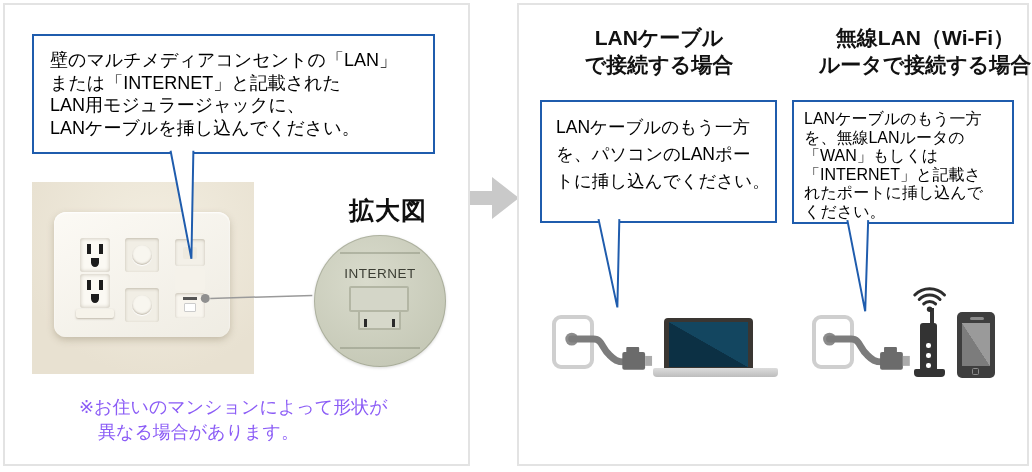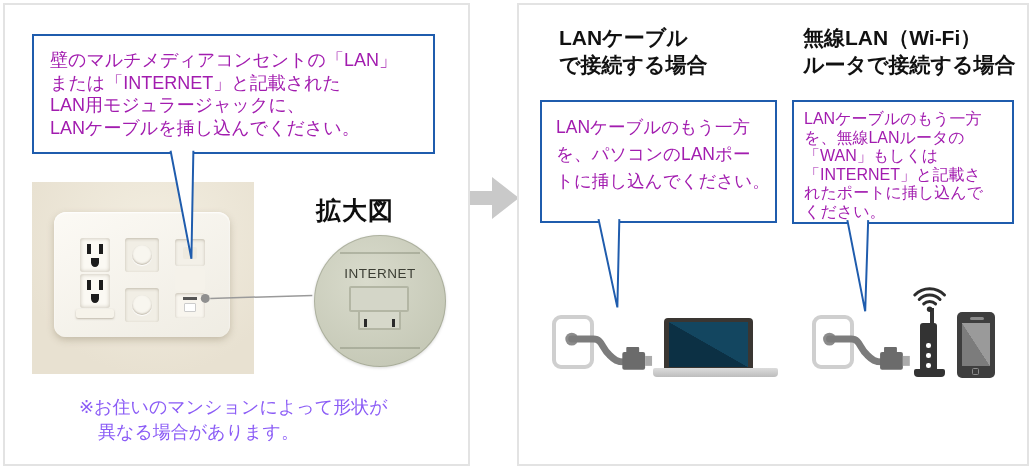--- a/index.html
+++ b/index.html
@@ -2,52 +2,52 @@
 <html><head>
 <meta charset="utf-8">
 <style>
   html,body{margin:0;padding:0;background:#fff;}
   body{font-family:"Liberation Sans","DejaVu Sans",sans-serif;}
   #stage{position:relative;width:1032px;height:472px;background:#fff;overflow:hidden;}
   .panel{position:absolute;background:#fff;border:2px solid #e3e3e3;box-sizing:border-box;}
   #left-panel{left:3px;top:3px;width:467px;height:463px;}
   #right-panel{left:517px;top:3px;width:512px;height:463px;}
   .overlay{position:absolute;left:0;top:0;width:100%;height:100%;pointer-events:none;z-index:5;}
-  .callout{position:absolute;border:2px solid #1f5cad;background:#fff;box-sizing:border-box;color:#a21caf;z-index:2;}
+  .callout{position:absolute;border:2px solid #1f5cad;background:#fff;box-sizing:border-box;color:#000000;z-index:2;}
   
   #callout-wall{left:27px;top:29px;width:403px;height:120px;font-size:18px;line-height:22.5px;padding:13px 0 0 16px;}
   #photo{position:absolute;left:27px;top:177px;width:222px;height:192px;background:radial-gradient(circle at 55% 30%,#f3eee1,#e8e1d1 75%);z-index:1;}
   #plate{position:absolute;left:22px;top:30px;width:176px;height:125px;background:linear-gradient(150deg,#fcfaf5,#efece3);border-radius:12px;box-shadow:0 3px 7px rgba(150,140,115,.45),inset 0 1px 2px #fff;}
   .po-unit{position:absolute;left:26px;width:30px;height:34px;background:#fbf9f3;border-radius:3px;box-shadow:inset 0 0 4px rgba(150,140,120,.55);}
   .po-slot{position:absolute;top:6px;width:4px;height:10px;background:#1c1c1c;}
   .po-ground{position:absolute;bottom:5px;left:11px;width:8px;height:9px;background:#1c1c1c;border-radius:0 0 50% 50%;}
   #po-bracket{position:absolute;left:22px;top:97px;width:38px;height:9px;background:#f6f3ea;border-radius:2px;box-shadow:0 1px 2px rgba(140,130,110,.5);}
   .coax-sq{position:absolute;left:71px;width:34px;height:34px;background:#f1eee5;border-radius:3px;box-shadow:inset 0 1px 3px rgba(150,140,120,.5);}
   .coax-circle{position:absolute;left:7px;top:7px;width:20px;height:20px;border-radius:50%;background:#f8f6ef;box-shadow:inset 0 -1px 2px rgba(150,140,120,.6),0 1px 1px #fff;}
   .rj-sq{position:absolute;left:121px;background:#f3f0e8;border-radius:3px;box-shadow:inset 0 1px 3px rgba(150,140,120,.5);}
   #rj-top{top:27px;width:30px;height:27px;}
   #rj-top .inner{position:absolute;left:8px;top:8px;width:14px;height:12px;background:#eeeadf;border-radius:2px;}
   #rj-mid{top:56px;width:30px;height:23px;background:#f5f2ea;box-shadow:none;}
   #rj-net{top:81px;width:30px;height:25px;background:#f8f5ee;}
   #rj-net .lbl{position:absolute;left:8px;top:4px;width:14px;height:2.5px;background:#555;}
   #rj-net .hole{position:absolute;left:9px;top:10px;width:12px;height:9px;background:#fff;border:1px solid #ccc;border-radius:1px;box-sizing:border-box;}
-  #mag-label{position:absolute;left:311px;top:189px;font-size:25px;font-weight:bold;letter-spacing:1px;color:#0f0f0f;z-index:2;}
+  #mag-label{position:absolute;left:344px;top:189px;font-size:25px;font-weight:bold;letter-spacing:1px;color:#0f0f0f;z-index:2;}
   #mag-circle{position:absolute;left:309px;top:230px;width:132px;height:132px;border-radius:50%;background:radial-gradient(circle at 40% 35%,#d9dbcc,#c5c8b6 78%);box-shadow:inset 0 0 0 1px rgba(115,120,100,.35),0 1px 3px rgba(0,0,0,.15);z-index:2;}
   .mag-line{position:absolute;left:20%;right:20%;height:2px;background:rgba(125,130,110,.4);}
   #mag-port-label{position:absolute;top:31px;width:100%;text-align:center;font-size:13.5px;font-weight:400;color:#3c3e34;letter-spacing:.5px;}
   #mag-jack-outer{position:absolute;left:35px;top:51px;width:60px;height:26px;background:#d4d6c8;border:2px solid #b3b6a4;border-radius:2px;box-sizing:border-box;}
   #mag-jack-tab{position:absolute;left:44px;top:77px;width:43px;height:18px;background:#d6d8ca;border:2px solid #b3b6a4;border-top:none;border-radius:0 0 2px 2px;box-sizing:border-box;}
   .mag-tick{position:absolute;bottom:1px;width:3px;height:8px;background:#2a2a2a;}
   #note{position:absolute;left:74px;top:390px;font-size:18px;line-height:25px;color:#8b5cf6;z-index:2;}
   #note .l2{margin-left:19px;}
   
   #arrow-shaft{position:absolute;left:470px;top:191px;width:23px;height:14px;background:#c9c9c9;}
   #arrow-head{position:absolute;left:492px;top:177px;width:0;height:0;border-top:21px solid transparent;border-bottom:21px solid transparent;border-left:27px solid #c9c9c9;}
   
-  .heading{position:absolute;top:19px;font-size:21px;line-height:27px;font-weight:700;color:#111;z-index:2;}
+  .heading{position:absolute;top:19px;font-size:21px;line-height:27px;font-weight:700;color:#111;text-align:center;z-index:2;}
   #heading-lan{left:40px;width:200px;}
   #heading-wifi{left:284px;width:244px;}
   #callout-lan{left:21px;top:95px;width:237px;height:123px;font-size:17.5px;line-height:27px;padding:12px 0 0 14px;}
   #callout-wifi{left:273px;top:95px;width:222px;height:124px;font-size:16px;line-height:18.6px;padding:8px 0 0 10px;}
   .wallplate{position:absolute;width:42px;height:54px;border:4px solid #cfcfcf;border-radius:9px;background:#fff;box-sizing:border-box;z-index:1;}
   #wallplate-lan{left:33px;top:310px;}
   #wallplate-wifi{left:293px;top:310px;}
   #laptop-screen{position:absolute;left:145px;top:313px;width:89px;height:52px;background:#3a3632;border-radius:4px 4px 0 0;z-index:1;}
   #laptop-display{position:absolute;left:5px;top:4px;right:5px;bottom:3px;background:linear-gradient(to top right,#0c3044 49.5%,#134660 50%);}
   #laptop-base{position:absolute;left:134px;top:363px;width:125px;height:9px;background:linear-gradient(#dcdcdc,#bdbdbd);border-radius:2px 2px 4px 4px;z-index:1;}

